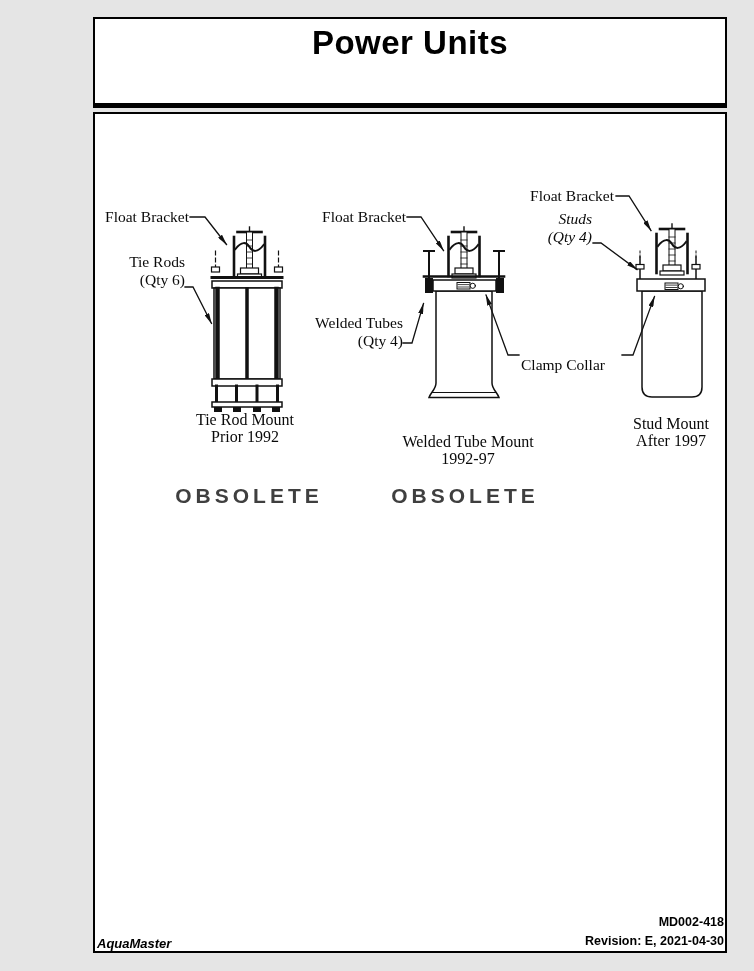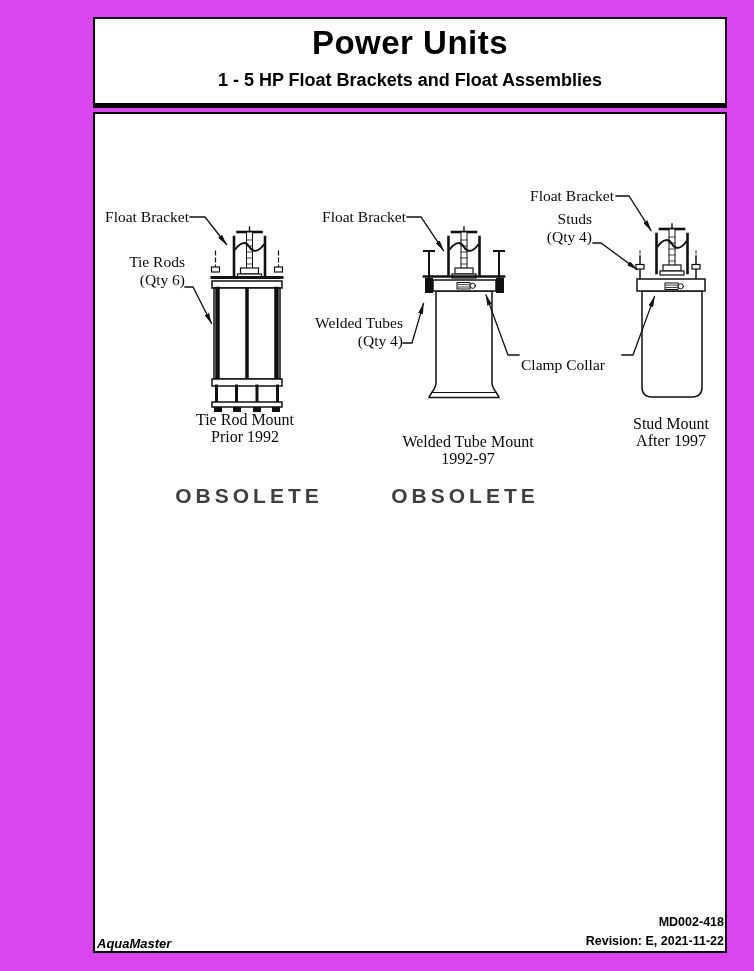--- a/index.html
+++ b/index.html
@@ -1,17 +1,17 @@
 <!DOCTYPE html>
 <html><head>
 <meta charset="utf-8">
 <style>
   html,body{margin:0;padding:0;background:#ffffff;}
   .page{
-    position:relative;width:754px;height:971px;background:#d946ef;
+    position:relative;width:754px;height:971px;background:#e5e5e5;
     font-family:"Liberation Serif", serif;color:#000;overflow:hidden;
   }
   
   .header-box{
     position:absolute;left:93px;top:17px;width:634px;height:91px;
     box-sizing:border-box;border:2px solid #000;border-bottom:5px solid #000;
     display:flex;flex-direction:column;align-items:center;justify-content:flex-start;
     background:#fff;
   }
   .page-title{
@@ -34,21 +34,21 @@
     position:absolute;font-size:15.5px;line-height:18px;color:#0a0a0a;
     white-space:pre-line;
   }
   .callout.right{text-align:right;}
   .co-float-bracket-1{right:565px;top:208px;}
   .co-tie-rods{right:569px;top:253px;}
   .co-float-bracket-2{right:348px;top:208px;}
   .co-welded-tubes{right:351px;top:314px;}
   .co-clamp-collar{left:521px;top:356px;}
   .co-float-bracket-3{right:140px;top:187px;}
-  .co-studs{right:162px;top:210px;}
+  .co-studs{right:162px;top:210px;font-style:italic;}
   
   .caption{
     position:absolute;text-align:center;font-size:16px;line-height:17px;color:#0a0a0a;
     transform:translateX(-50%);
   }
   .cap-1{left:245px;top:411px;}
   .cap-2{left:468px;top:433px;}
   .cap-3{left:671px;top:415px;}
   .obsolete{
     position:absolute;transform:translateX(-50%);
@@ -72,21 +72,20 @@
     font-family:"Liberation Sans", sans-serif;font-weight:bold;font-size:12.5px;
   }
 </style>
 </head>
 <body>
 
 <div class="page">
 
   <div class="header-box">
     <div class="page-title">Power Units</div>
-    <div class="page-subtitle">1 - 5 HP Float Brackets and Float Assemblies</div>
   </div>
 
   <div class="content-box"></div>
 
   <svg class="linework" viewBox="0 0 754 971" xmlns="http://www.w3.org/2000/svg" fill="none" stroke="#111" stroke-width="1.5" stroke-linecap="square">
     <defs>
       <marker id="arrow" viewBox="0 0 11 5" markerWidth="11" markerHeight="5" refX="10.5" refY="2.5" orient="auto" markerUnits="userSpaceOnUse">
         <path d="M0,0 L11,2.5 L0,5 Z" fill="#111" stroke="none"></path>
       </marker>
 
@@ -210,15 +209,15 @@
   <div class="caption cap-3">
     <div>Stud Mount</div>
     <div>After 1997</div>
   </div>
 
   <div class="obsolete ob-1">OBSOLETE</div>
   <div class="obsolete ob-2">OBSOLETE</div>
 
   <div class="brand">AquaMaster</div>
   <div class="doc-number">MD002-418</div>
-  <div class="revision">Revision: E, 2021-11-22</div>
+  <div class="revision">Revision: E, 2021-04-30</div>
 
 </div>
 
 </body></html>

